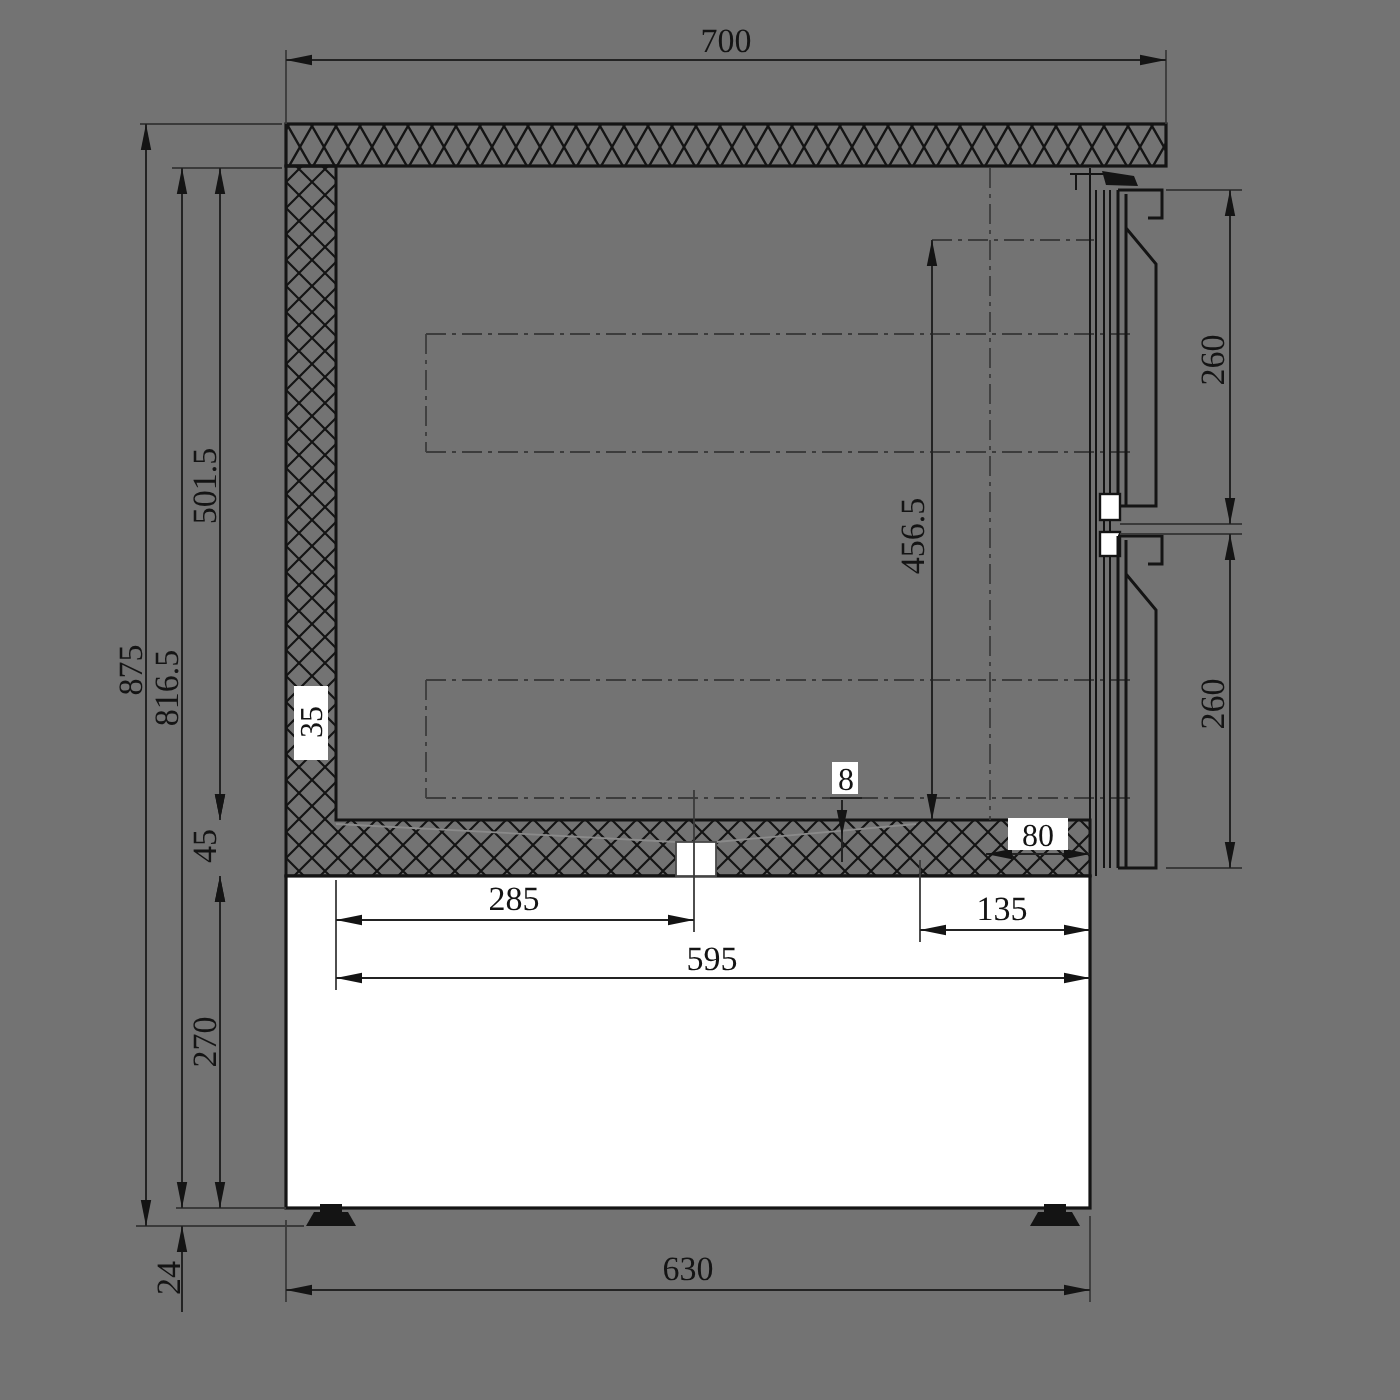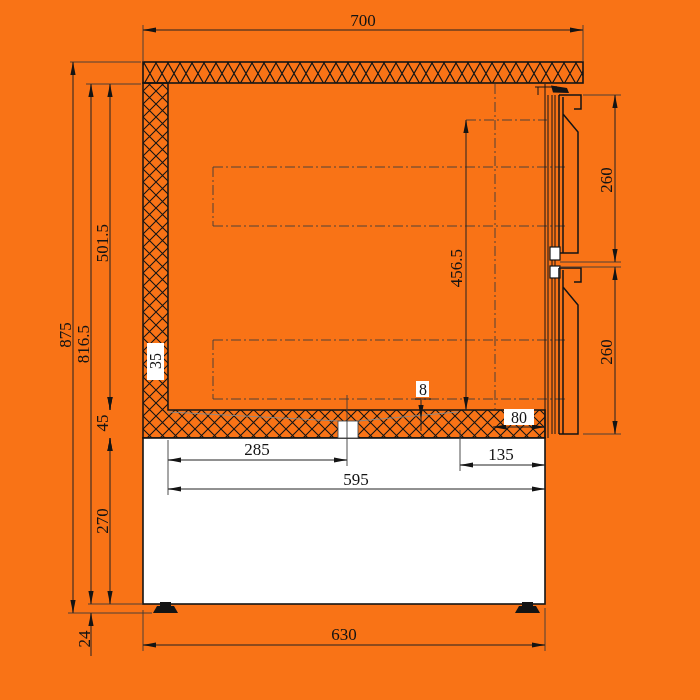--- a/index.html
+++ b/index.html
@@ -1,16 +1,16 @@
 <!DOCTYPE html>
 <html><head>
 <meta charset="utf-8">
 <style>
   html,body{margin:0;padding:0;background:#ffffff;}
-  .stage{width:700px;height:700px;position:relative;background:#f97316;overflow:hidden;}
+  .stage{width:700px;height:700px;position:relative;background:#737373;overflow:hidden;}
   svg{display:block;}
   text{font-family:"Liberation Serif","DejaVu Serif",serif;fill:#141414;}
   .dimtxt{font-size:17px;}
   .dimtxt-sm{font-size:16px;}
   .obj{stroke:#141414;fill:none;}
   .thin{stroke:#141414;stroke-width:1;fill:none;}
   .dim{stroke:#232323;stroke-width:1;fill:none;}
   .ext{stroke:#3a3a3a;stroke-width:0.9;fill:none;}
   .cl{stroke:#3c3c3c;stroke-width:0.9;fill:none;stroke-dasharray:10 3 2 3;}
   .slope{stroke:#8a8a8a;stroke-width:0.9;fill:none;}

